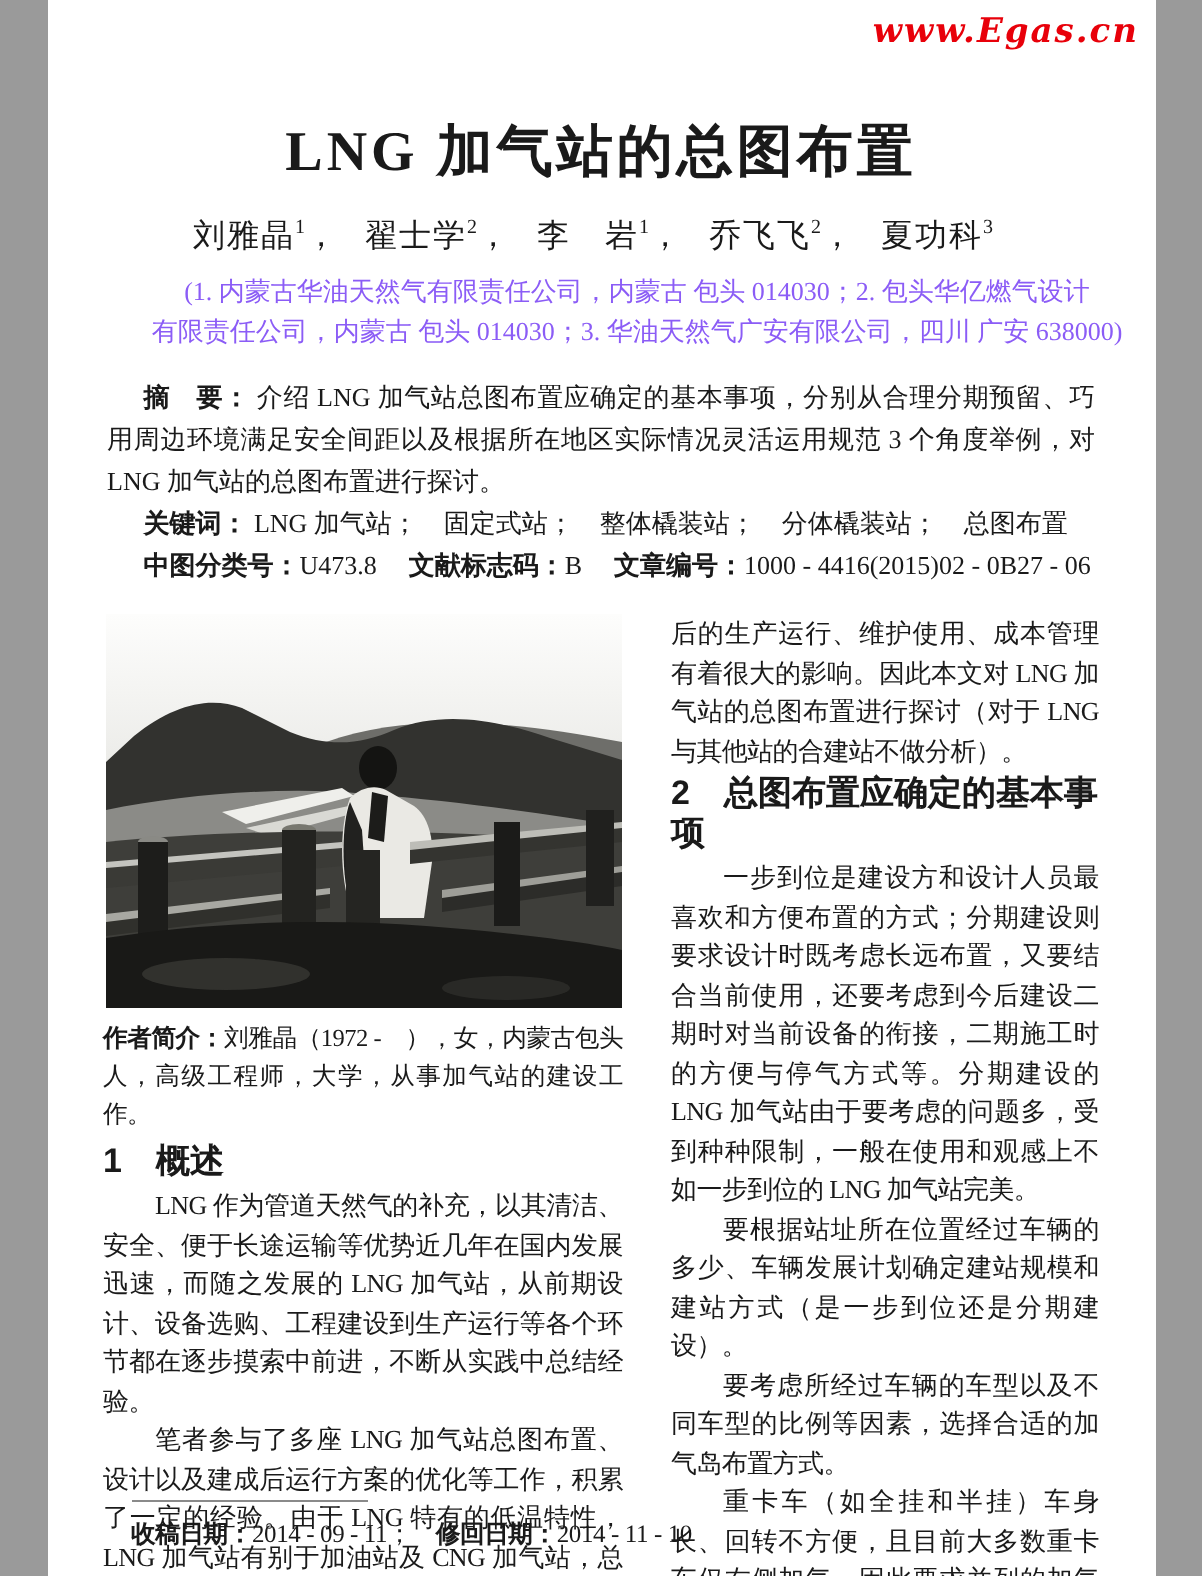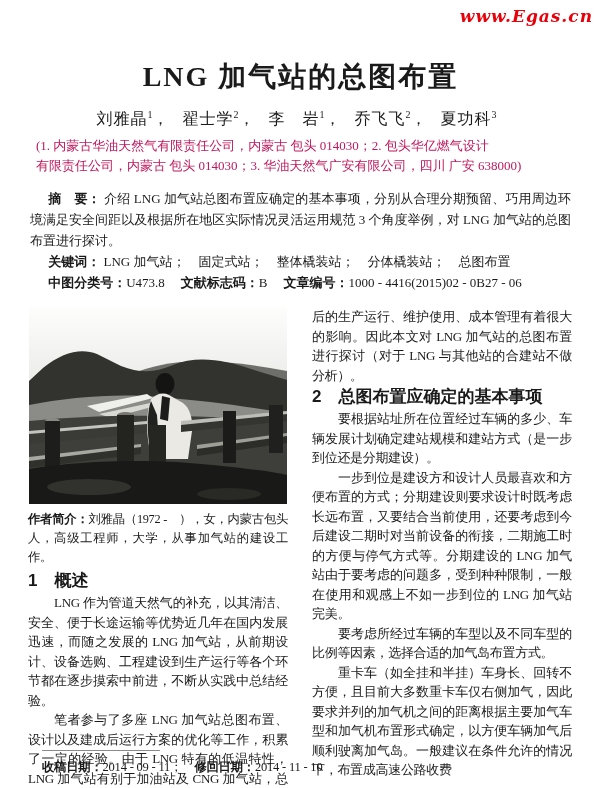--- a/index.html
+++ b/index.html
@@ -1,18 +1,18 @@
 <!DOCTYPE html>
 <html><head>
 <meta charset="utf-8">
 <style>
   html, body { margin: 0; padding: 0; background: #9a9a9a; }
   .page {
     position: relative;
-    width: 601px;
+    width: 554px;
     height: 788px;
     margin: 0 auto;
     background: #ffffff;
     overflow: hidden;
     color: #1a1a1a;
     font-family: "Liberation Serif", "DejaVu Serif", serif;
   }
   .watermark {
     position: absolute;
     top: 6px;
@@ -36,23 +36,24 @@
     margin-top: 10px;
     text-align: center;
     font-size: 16px;
     line-height: 22px;
     letter-spacing: 1px;
   }
   .authors .sup { font-size: 10px; vertical-align: super; letter-spacing: 0; }
   .authors .sep { margin-right: 8px; }
   .affil {
     margin-top: 6px;
+    text-align: center;
     font-size: 13px;
     line-height: 20px;
-    color: #be185d;
+    color: #8b5cf6;
     padding-left: 36px;
   }
   .meta {
     margin: 12px 30px 0 30px;
     font-size: 13px;
     line-height: 21px;
     text-align: justify;
   }
   .meta p { margin: 0; }
   .label {
@@ -201,22 +202,22 @@
       <p class="caption"><span class="label">作者简介：</span><span>刘雅晶（1972 -　），女，内蒙古包头人，高级工程师，大学，从事加气站的建设工作。</span></p>
 
       <h2 class="sec">1　概述</h2>
       <p class="body indent">LNG 作为管道天然气的补充，以其清洁、安全、便于长途运输等优势近几年在国内发展迅速，而随之发展的 LNG 加气站，从前期设计、设备选购、工程建设到生产运行等各个环节都在逐步摸索中前进，不断从实践中总结经验。</p>
       <p class="body indent">笔者参与了多座 LNG 加气站总图布置、设计以及建成后运行方案的优化等工作，积累了一定的经验。由于 LNG 特有的低温特性，LNG 加气站有别于加油站及 CNG 加气站，总图布置对 LNG 加气站今</p>
     </div>
 
     <div class="col right">
       <p class="body">后的生产运行、维护使用、成本管理有着很大的影响。因此本文对 LNG 加气站的总图布置进行探讨（对于 LNG 与其他站的合建站不做分析）。</p>
       <h2 class="sec">2　总图布置应确定的基本事项</h2>
+      <p class="body indent">一步到位是建设方和设计人员最喜欢和方便布置的方式；分期建设则要求设计时既考虑长远布置，又要结合当前使用，还要考虑到今后建设二期时对当前设备的衔接，二期施工时的方便与停气方式等。分期建设的 LNG 加气站由于要考虑的问题多，受到种种限制，一般在使用和观感上不如一步到位的 LNG 加气站完美。</p>
       <p class="body indent">要根据站址所在位置经过车辆的多少、车辆发展计划确定建站规模和建站方式（是一步到位还是分期建设）。</p>
-      <p class="body indent">一步到位是建设方和设计人员最喜欢和方便布置的方式；分期建设则要求设计时既考虑长远布置，又要结合当前使用，还要考虑到今后建设二期时对当前设备的衔接，二期施工时的方便与停气方式等。分期建设的 LNG 加气站由于要考虑的问题多，受到种种限制，一般在使用和观感上不如一步到位的 LNG 加气站完美。</p>
       <p class="body indent">要考虑所经过车辆的车型以及不同车型的比例等因素，选择合适的加气岛布置方式。</p>
       <p class="body indent">重卡车（如全挂和半挂）车身长、回转不方便，且目前大多数重卡车仅右侧加气，因此要求并列的加气机之间的距离根据主要加气车型和加气机布置形式确定，以方便车辆加气后顺利驶离加气岛。一般建议在条件允许的情况下，布置成高速公路收费</p>
     </div>
 
   </div>
 
   <div class="footnote">
     <div class="rule"></div>
     <p><span class="label">收稿日期：</span><span>2014 - 09 - 11；</span><span style="display:inline-block;width:12px;"></span><span class="label">修回日期：</span><span>2014 - 11 - 10</span></p>
   </div>

